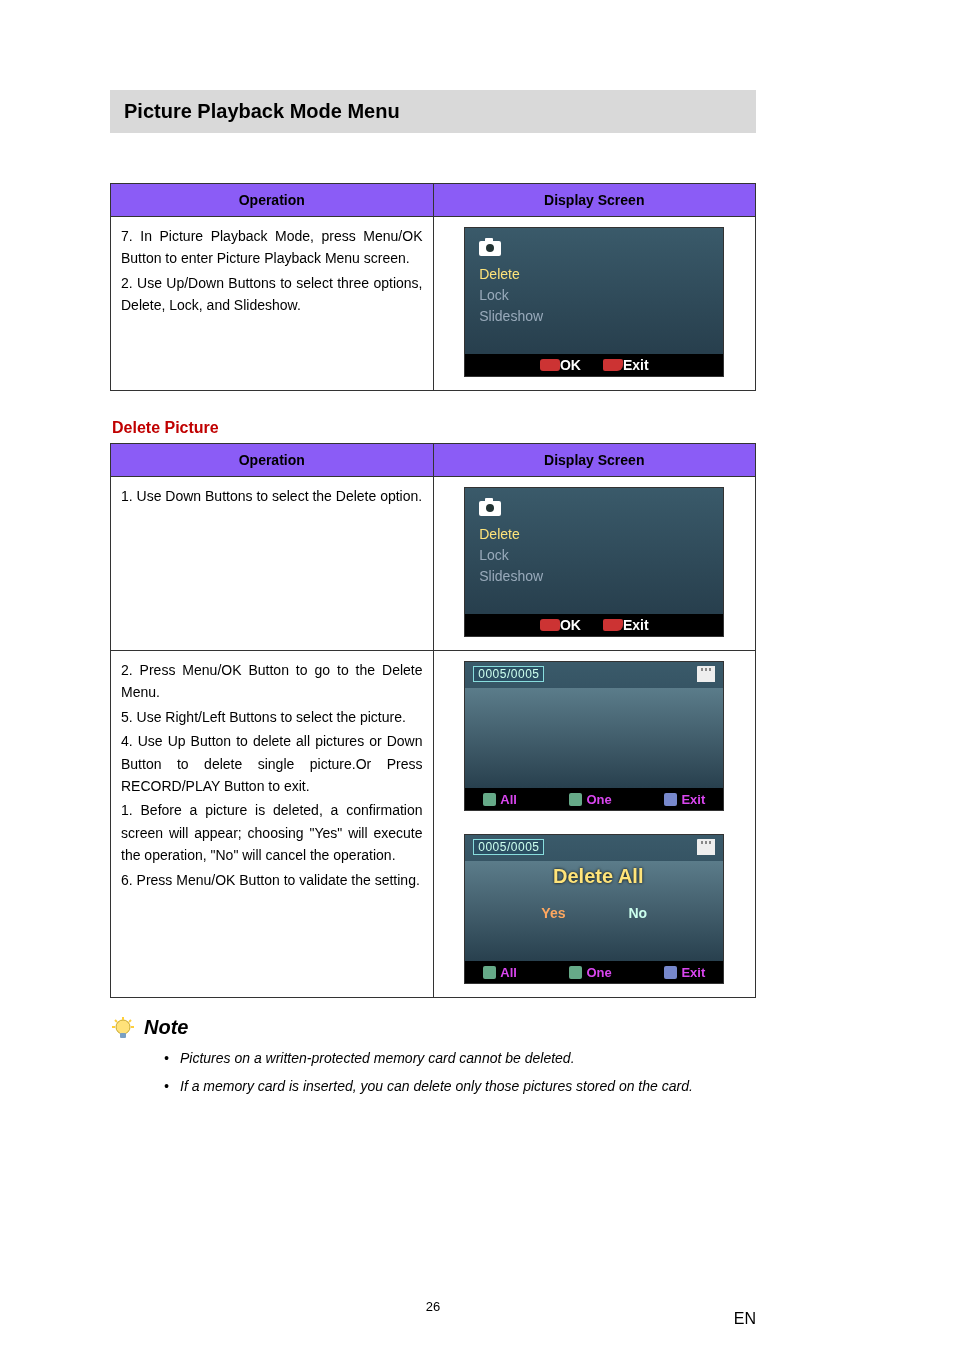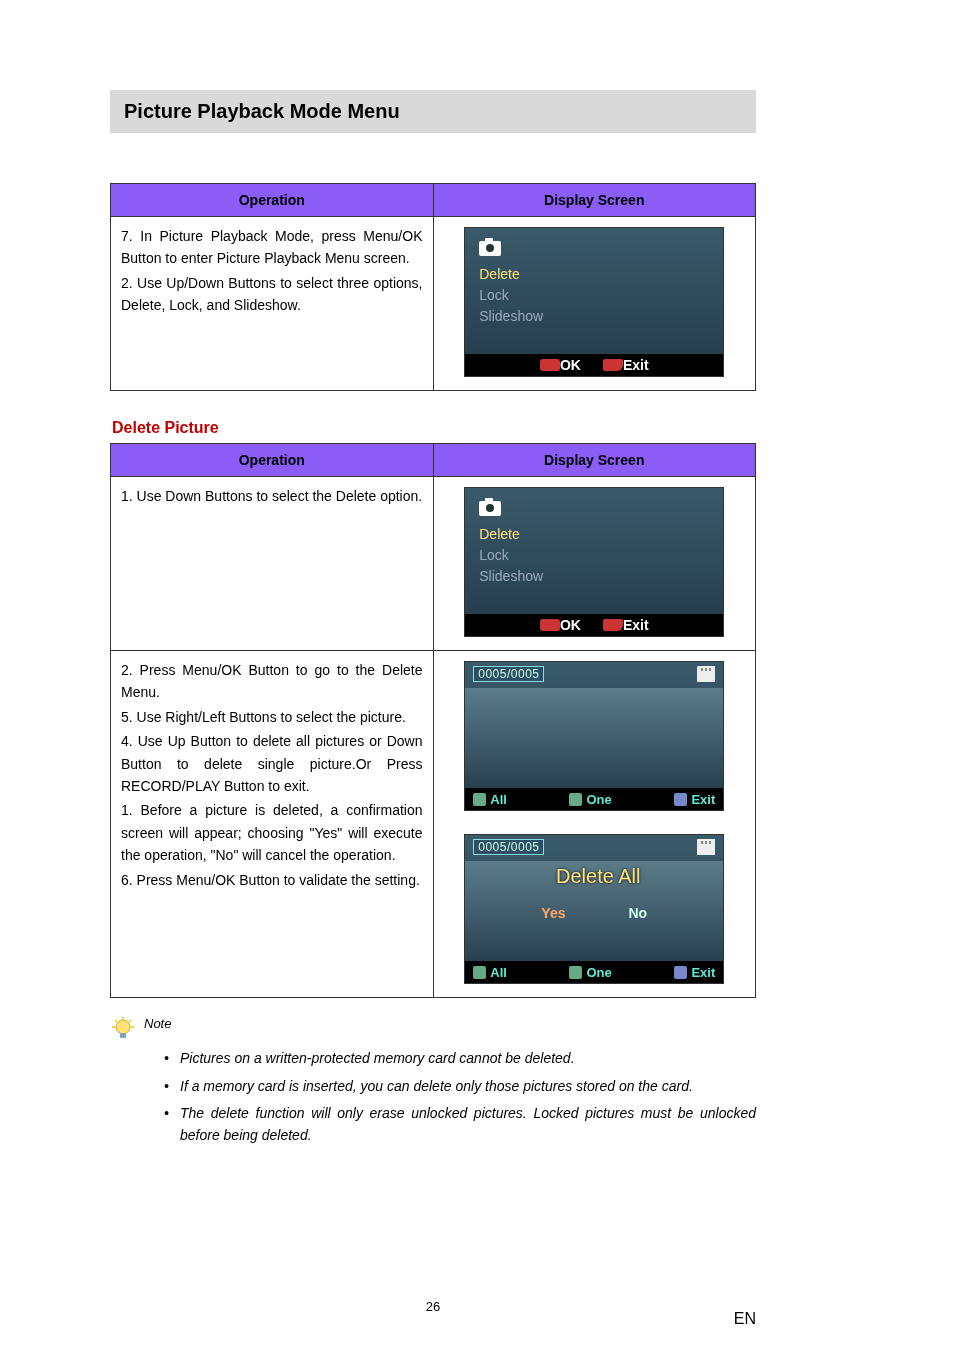--- a/index.html
+++ b/index.html
@@ -21,30 +21,30 @@
   .scr-menu .sel { color:#ffe47a; }
   .scr-menu .dim { color:#9ab; }
   .scr-foot { position:absolute; bottom:0; left:0; right:0; height:22px; background:#000; display:flex; align-items:center; justify-content:center; gap:22px; color:#fff; font-size:14px; font-weight:bold; }
   .scr-foot .grp { display:flex; align-items:center; gap:0; }
   .btnshape { width:20px; height:12px; background:#c33; border-radius:3px; }
   .btnshape2 { width:20px; height:12px; background:#c33; border-radius:2px 2px 6px 2px; }
   .scr-top { position:absolute; top:0; left:0; right:0; height:24px; display:flex; justify-content:space-between; align-items:center; padding:0 8px; }
   .counter { background:#2b4f63; border:1px solid #8dd; color:#cfe; font-size:12px; padding:0 4px; border-radius:0; letter-spacing:0.5px; }
   .card-icon { width:18px; height:16px; background:#eee; border-radius:1px; position:relative; }
   .scr-body-img { position:absolute; top:26px; left:0; right:0; bottom:22px; background:linear-gradient(#5b7c8a,#3d5866 60%, #28404e); }
-  .dlg-title { position:absolute; top:30px; left:0; right:0; text-align:center; color:#ffe47a; font-weight:normal; font-size:20px; text-shadow:0 0 3px #000;margin-left:8px; }
+  .dlg-title { position:absolute; top:30px; left:0; right:0; text-align:center; color:#ffe47a; font-weight:bold; font-size:20px; text-shadow:0 0 3px #000;margin-left:8px; }
   .dlg-opts { position:absolute; top:70px; left:0; right:0; text-align:center; color:#ffa860; font-size:14px; font-weight:bold; display:flex; justify-content:center; gap:63px; }
   .dlg-opts span:last-child { color:#cfe; }
-  .scr-foot3 { position:absolute; bottom:0; left:0; right:0; height:22px; background:#000; display:flex; align-items:center; justify-content:space-between; padding:0 8px; color:#5eead4; font-size:13px; font-weight:bold; }
+  .scr-foot3 { position:absolute; bottom:0; left:0; right:0; height:22px; background:#000; display:flex; align-items:center; justify-content:space-between; padding:0 18px; color:#d946ef; font-size:13px; font-weight:bold; }
   .scr-foot3 .lbl { display:flex; align-items:center; gap:4px; }
   .sq { width:13px; height:13px; border-radius:2px; display:inline-block; }
   .sq-u { background:#6a8; } .sq-d { background:#6a8; } .sq-x { background:#78c; }
   .note-row { display:flex; align-items:flex-start; gap:8px; margin-top:6px; }
   .note-row .bulb svg { display:block; }
-  .note-title { font-weight:normal; font-style:italic; font-size:13px; }
+  .note-title { font-weight:bold; font-style:italic; font-size:20px; }
   .notes { margin-left:54px; margin-top:6px; }
   .notes li { font-style:italic; font-size:14px; line-height:1.55; margin-bottom:6px; list-style:none; position:relative; padding-left:16px; text-align:justify; }
   .notes li::before { content:"•"; position:absolute; left:0; }
   .page-num { position:absolute; bottom:36px; width:100%; left:0; text-align:center; font-size:13px; }
   .page-lang { position:absolute; bottom:22px; right:110px; font-size:16px; }
   .screen + .screen { margin-top:16px; }
 </style>
 </head>
 <body>
 
@@ -218,18 +218,17 @@
           <line x1="13" y1="1" x2="13" y2="4" stroke="#ffcf3a" stroke-width="2"></line>
           <line x1="5" y1="4" x2="7" y2="6" stroke="#ffcf3a" stroke-width="2"></line>
           <line x1="21" y1="4" x2="19" y2="6" stroke="#ffcf3a" stroke-width="2"></line>
         </svg>
     </span>
     <span class="note-title">Note</span>
   </div>
   <ul class="notes">
     <li>Pictures on a written-protected memory card cannot be deleted.</li>
     <li>If a memory card is inserted, you can delete only those pictures stored on the card.</li>
-    <li>The delete function will only erase unlocked pictures. Locked pictures must be unlocked before being deleted.</li>
   </ul>
 
   <div class="page-num">26</div>
   <div class="page-lang">EN</div>
 </div>
 
 </body></html>

